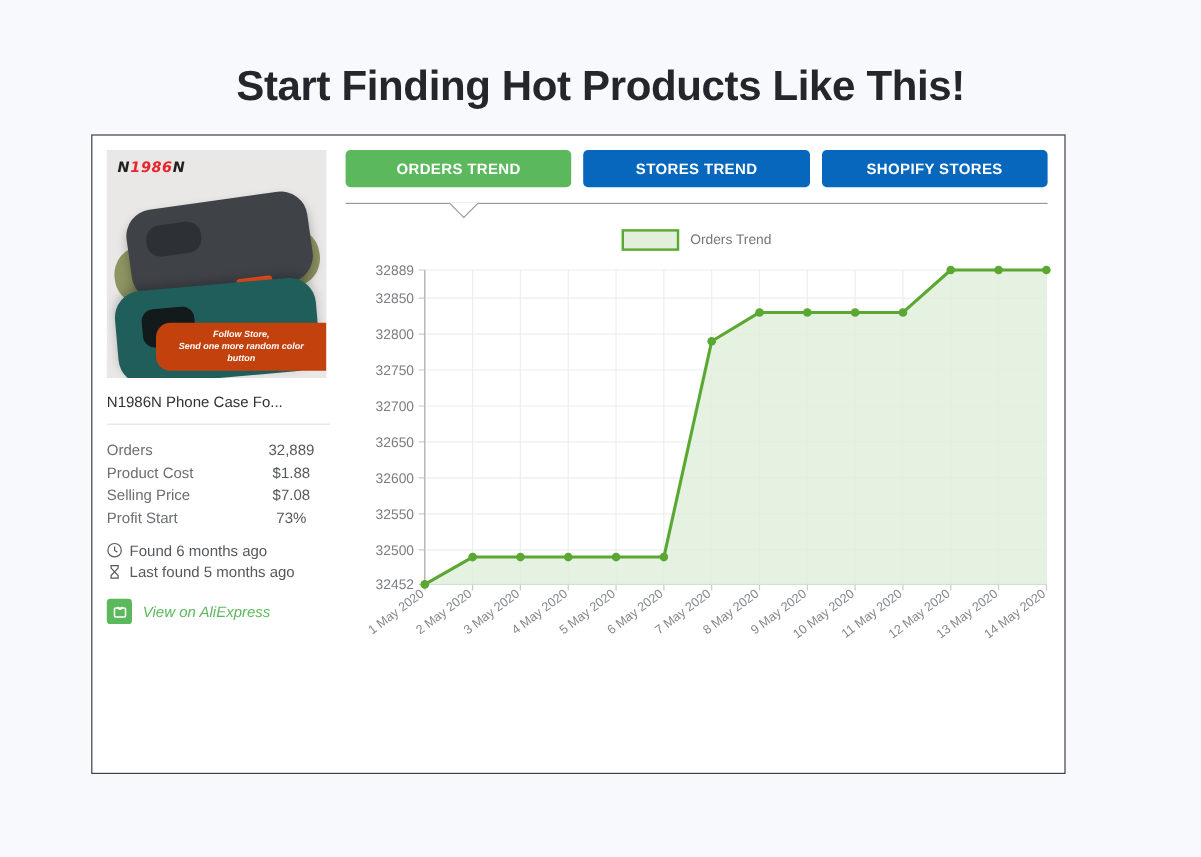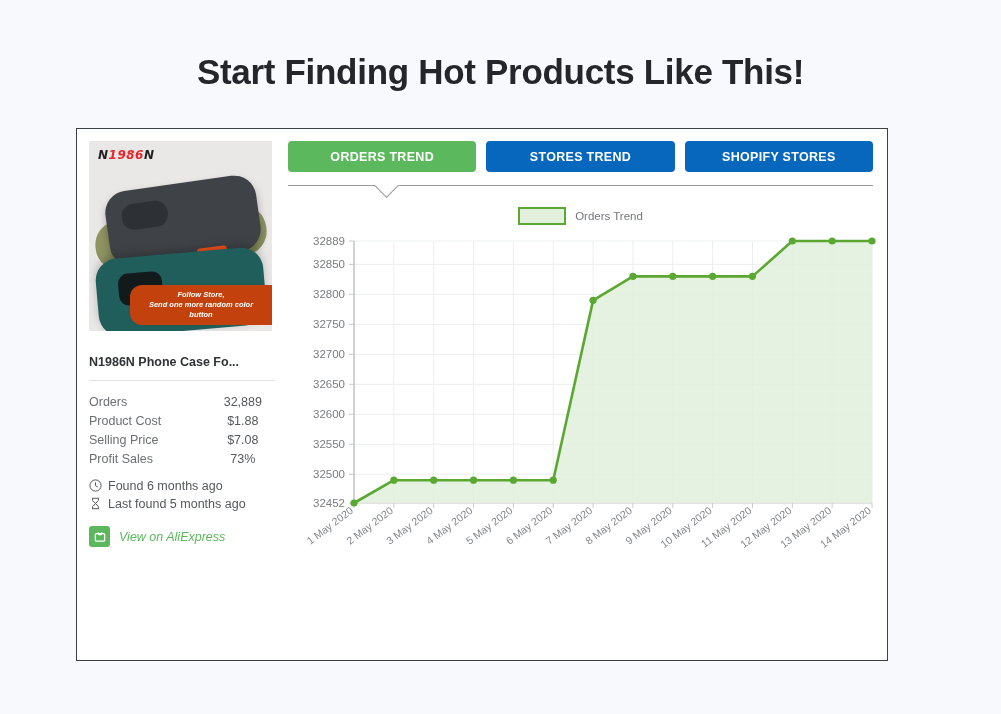--- a/index.html
+++ b/index.html
@@ -24,21 +24,21 @@
     font-size: 35px;
     font-weight: bold;
     color: #24262b;
     letter-spacing: -0.3px;
   }
 
   
   .product-card {
     position: absolute;
     left: 76px;
-    top: 128px;
+    top: 112px;
     width: 812px;
     height: 533px;
     background: #ffffff;
     border: 1px solid #3b3f46;
     box-sizing: border-box;
   }
 
   
   .left-col {
     position: absolute;
@@ -166,23 +166,23 @@
     border-radius: 12px 0 0 12px;
     color: #ffffff;
     font-size: 7.5px;
     font-style: italic;
     font-weight: bold;
     text-align: center;
     line-height: 1.35;
   }
 
   .product-title {
-    margin-top: 24px;
+    margin-top: 13px;
     font-size: 12.5px;
-    font-weight: bold;
+    font-weight: normal;
     color: #2f3337;
   }
   .title-divider {
     margin-top: 11px;
     border-top: 1px solid #e3e3e3;
   }
 
   .metrics {
     margin-top: 11px;
     width: 100%;
@@ -379,21 +379,21 @@
       </tr>
       <tr>
         <td>Product Cost</td>
         <td class="val">$1.88</td>
       </tr>
       <tr>
         <td>Selling Price</td>
         <td class="val">$7.08</td>
       </tr>
       <tr>
-        <td>Profit Sales</td>
+        <td>Profit Start</td>
         <td class="val">73%</td>
       </tr>
     </tbody>
       </table>
 
     <div class="found-row">
       <svg width="13" height="13" viewBox="0 0 13 13">
         <circle cx="6.5" cy="6.5" r="5.6" fill="none" stroke="#55585c" stroke-width="1"></circle>
         <path d="M6.5 3.4 V6.7 L8.8 8.1" fill="none" stroke="#55585c" stroke-width="1"></path>
       </svg>

